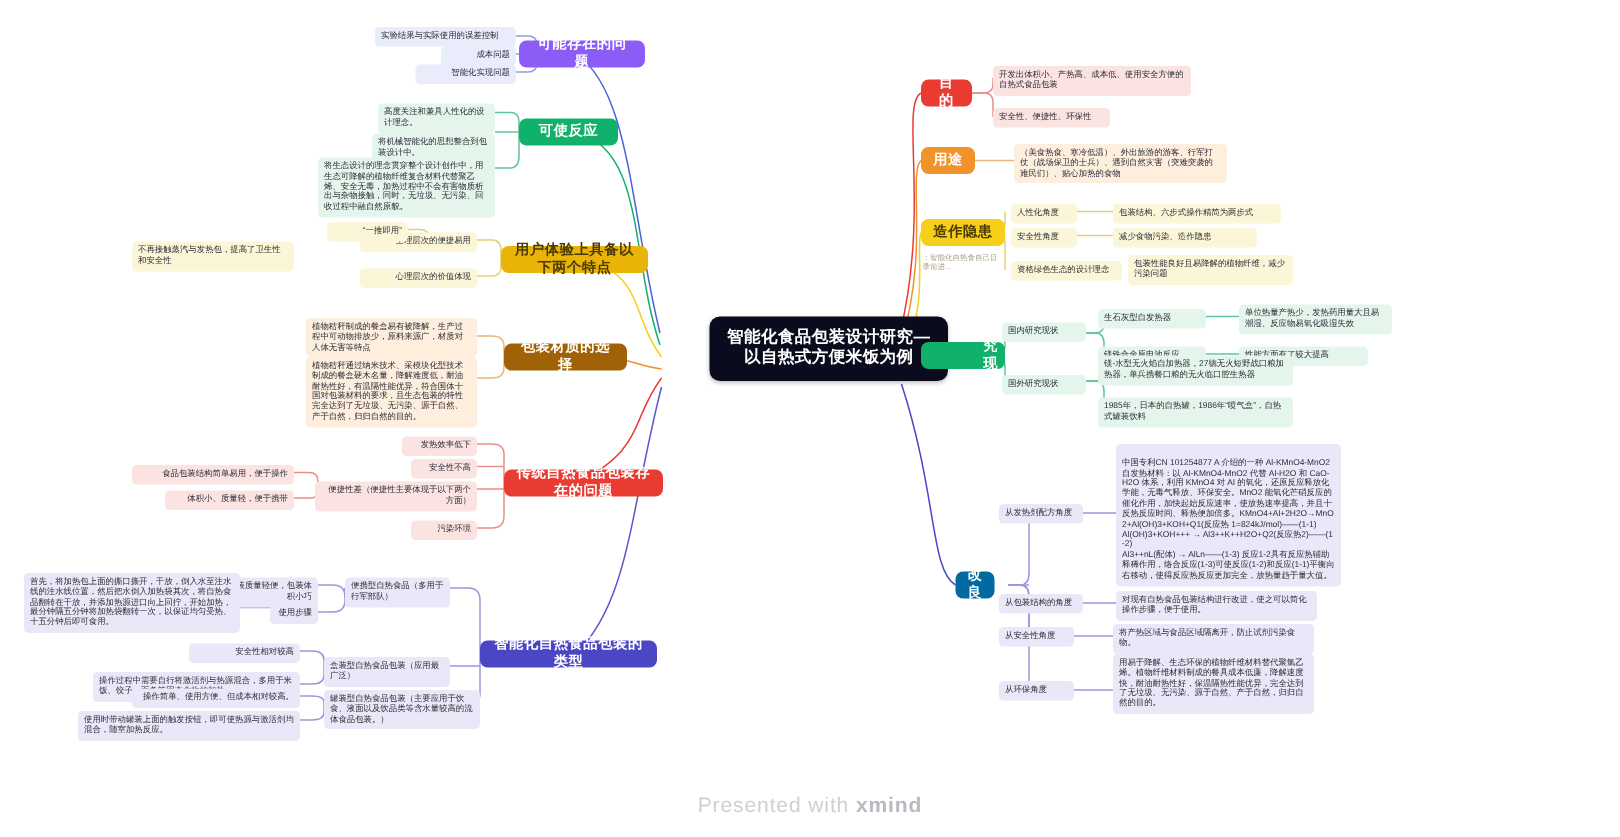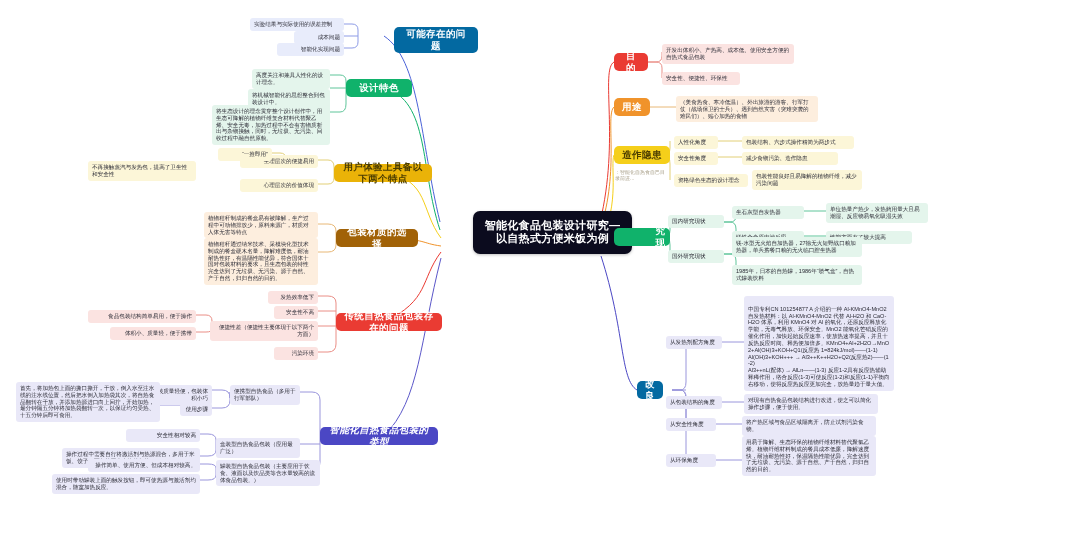--- a/index.html
+++ b/index.html
@@ -172,35 +172,35 @@
         <path d="M716 424 L 742 424"></path>
         <path d="M716 460 L 742 460"></path>
       </g>
     </g>
   </svg>
 
   <div class="node root" style="left:441px;top:211px;width:159px;margin-left:32px;">
     <span>智能化食品包装设计研究—以自热式方便米饭为例</span>
   </div>
 
-  <div class="node l1" style="left:346px;top:27px;width:84px;height:26px;background:#0369a1;margin-left:48px;">
+  <div class="node l1" style="left:346px;top:27px;width:84px;height:18px;background:#8b5cf6;">
     <span>可能存在的问题</span>
   </div>
   <div class="node leaf" style="left:250px;top:18px;width:94px;background:#e8ecfb;">
     <span>实验结果与实际使用的误差控制</span>
   </div>
   <div class="node leaf" style="left:294px;top:31px;width:50px;background:#e8ecfb;text-align:right;">
     <span>成本问题</span>
   </div>
   <div class="node leaf" style="left:277px;top:43px;width:67px;background:#e8ecfb;text-align:right;">
     <span>智能化实现问题</span>
   </div>
 
   <div class="node l1" style="left:346px;top:79px;width:66px;height:18px;background:#10b26b;">
-    <span>设计特色</span>
+    <span>可使反应</span>
   </div>
   <div class="node leaf" style="left:252px;top:69px;width:78px;background:#e4f5ec;">
     <span>高度关注和兼具人性化的设计理念。</span>
   </div>
   <div class="node leaf" style="left:248px;top:89px;width:82px;background:#e4f5ec;">
     <span>将机械智能化的思想整合到包装设计中。</span>
   </div>
   <div class="node leaf" style="left:212px;top:105px;width:118px;background:#e4f5ec;">
     <span>将生态设计的理念贯穿整个设计创作中，用生态可降解的植物纤维复合材料代替聚乙烯、安全无毒，加热过程中不会有害物质析出与杂物接触，同时，无垃圾、无污染、回收过程中融自然原貌。</span>
   </div>
@@ -246,21 +246,21 @@
   <div class="node leaf" style="left:274px;top:347px;width:44px;background:#fbe3e1;text-align:right;">
     <span>污染环境</span>
   </div>
   <div class="node leaf" style="left:88px;top:310px;width:108px;background:#fbe3e1;text-align:right;">
     <span>食品包装结构简单易用，便于操作</span>
   </div>
   <div class="node leaf" style="left:110px;top:327px;width:86px;background:#fbe3e1;text-align:right;">
     <span>体积小、质量轻，便于携带</span>
   </div>
 
-  <div class="node l1" style="left:320px;top:427px;width:118px;height:18px;background:#4b47c4;font-style:italic;">
+  <div class="node l1" style="left:320px;top:427px;width:118px;height:18px;background:#4b47c4;">
     <span>智能化自热食品包装的类型</span>
   </div>
 
   <div class="node leaf" style="left:230px;top:385px;width:70px;background:#e9e8f8;">
     <span>便携型自热食品（多用于行军部队）</span>
   </div>
   <div class="node leaf" style="left:146px;top:385px;width:66px;background:#e9e8f8;text-align:right;">
     <span>包装质量轻便，包装体积小巧</span>
   </div>
   <div class="node leaf" style="left:180px;top:403px;width:32px;background:#e9e8f8;text-align:right;">
@@ -383,14 +383,18 @@
   <div class="node leaf" style="left:742px;top:416px;width:134px;background:#e9e8f8;">
     <span>将产热区域与食品区域隔离开，防止试剂污染食物。</span>
   </div>
   <div class="node leaf" style="left:666px;top:454px;width:50px;background:#e9e8f8;">
     <span>从环保角度</span>
   </div>
   <div class="node leaf" style="left:742px;top:436px;width:134px;background:#e9e8f8;">
     <span>用易于降解、生态环保的植物纤维材料替代聚氯乙烯。植物纤维材料制成的餐具成本低廉，降解速度快，耐油耐热性好，保温隔热性能优异，完全达到了无垃圾、无污染、源于自然、产于自然，归归自然的目的。</span>
   </div>
 
+  <div class="footer">
+    <span>Presented with</span>
+    <b>xmind</b>
+  </div>
 
 </div>
 
 </body></html>

